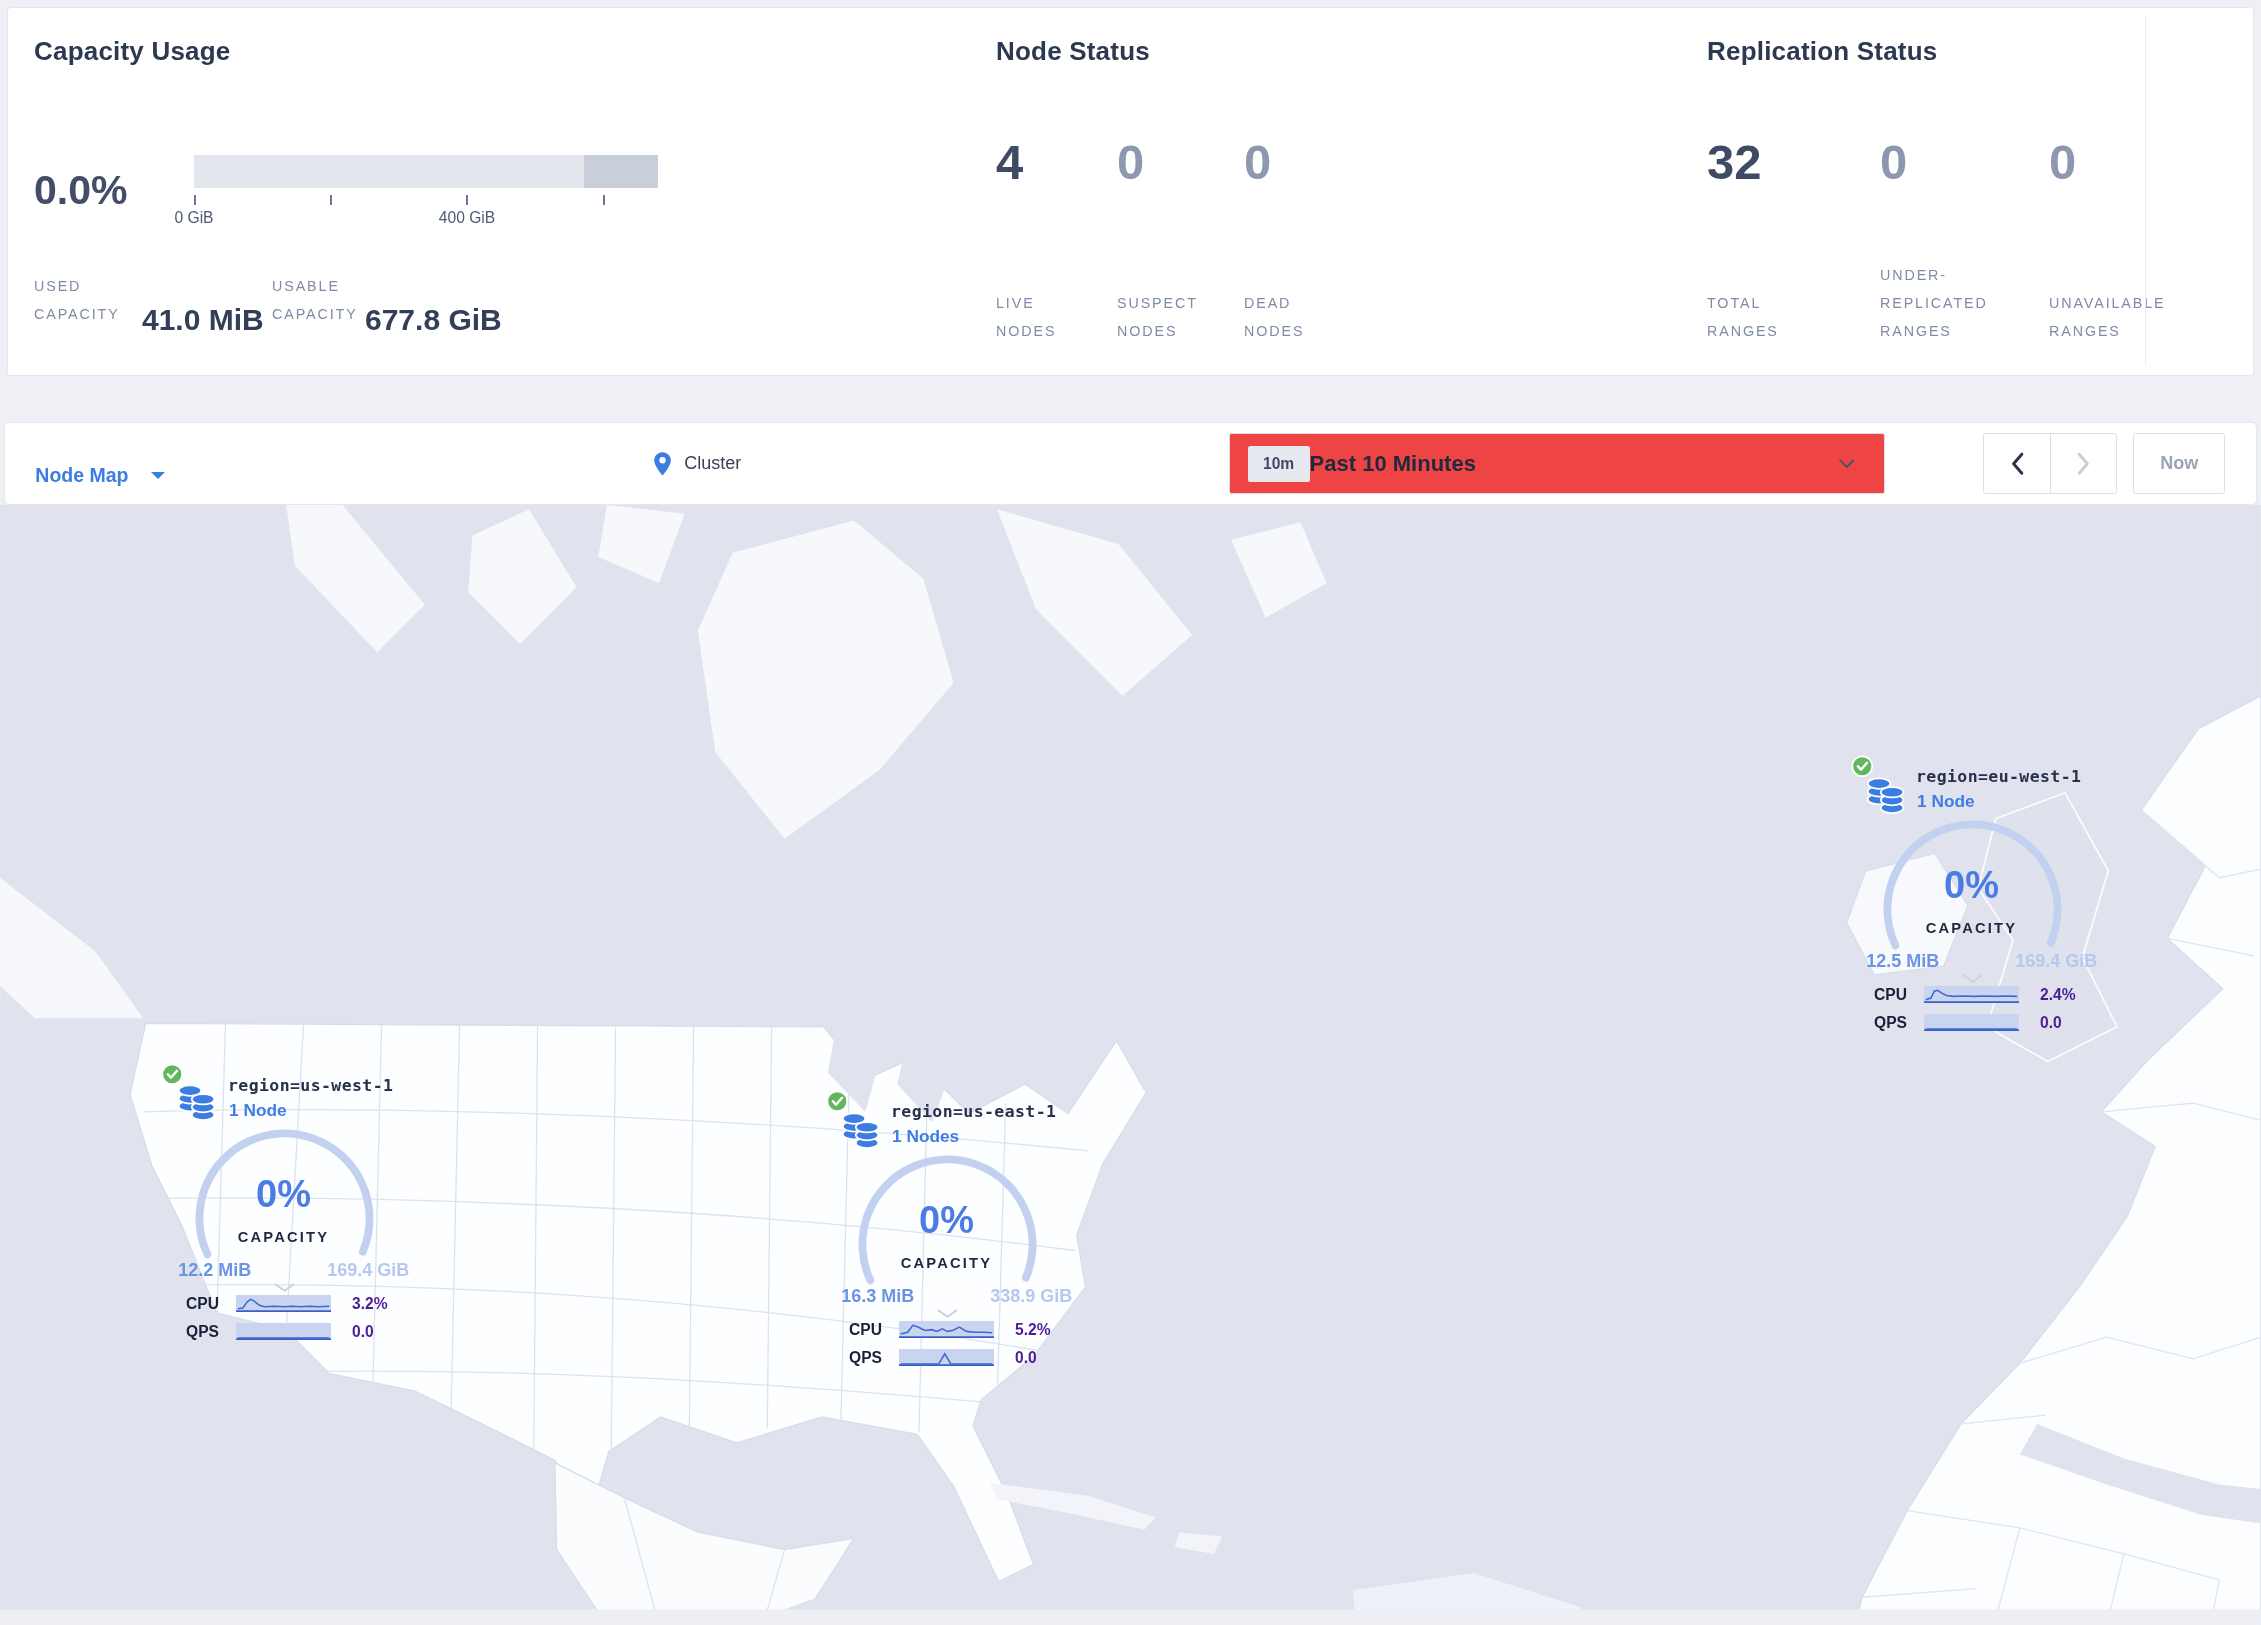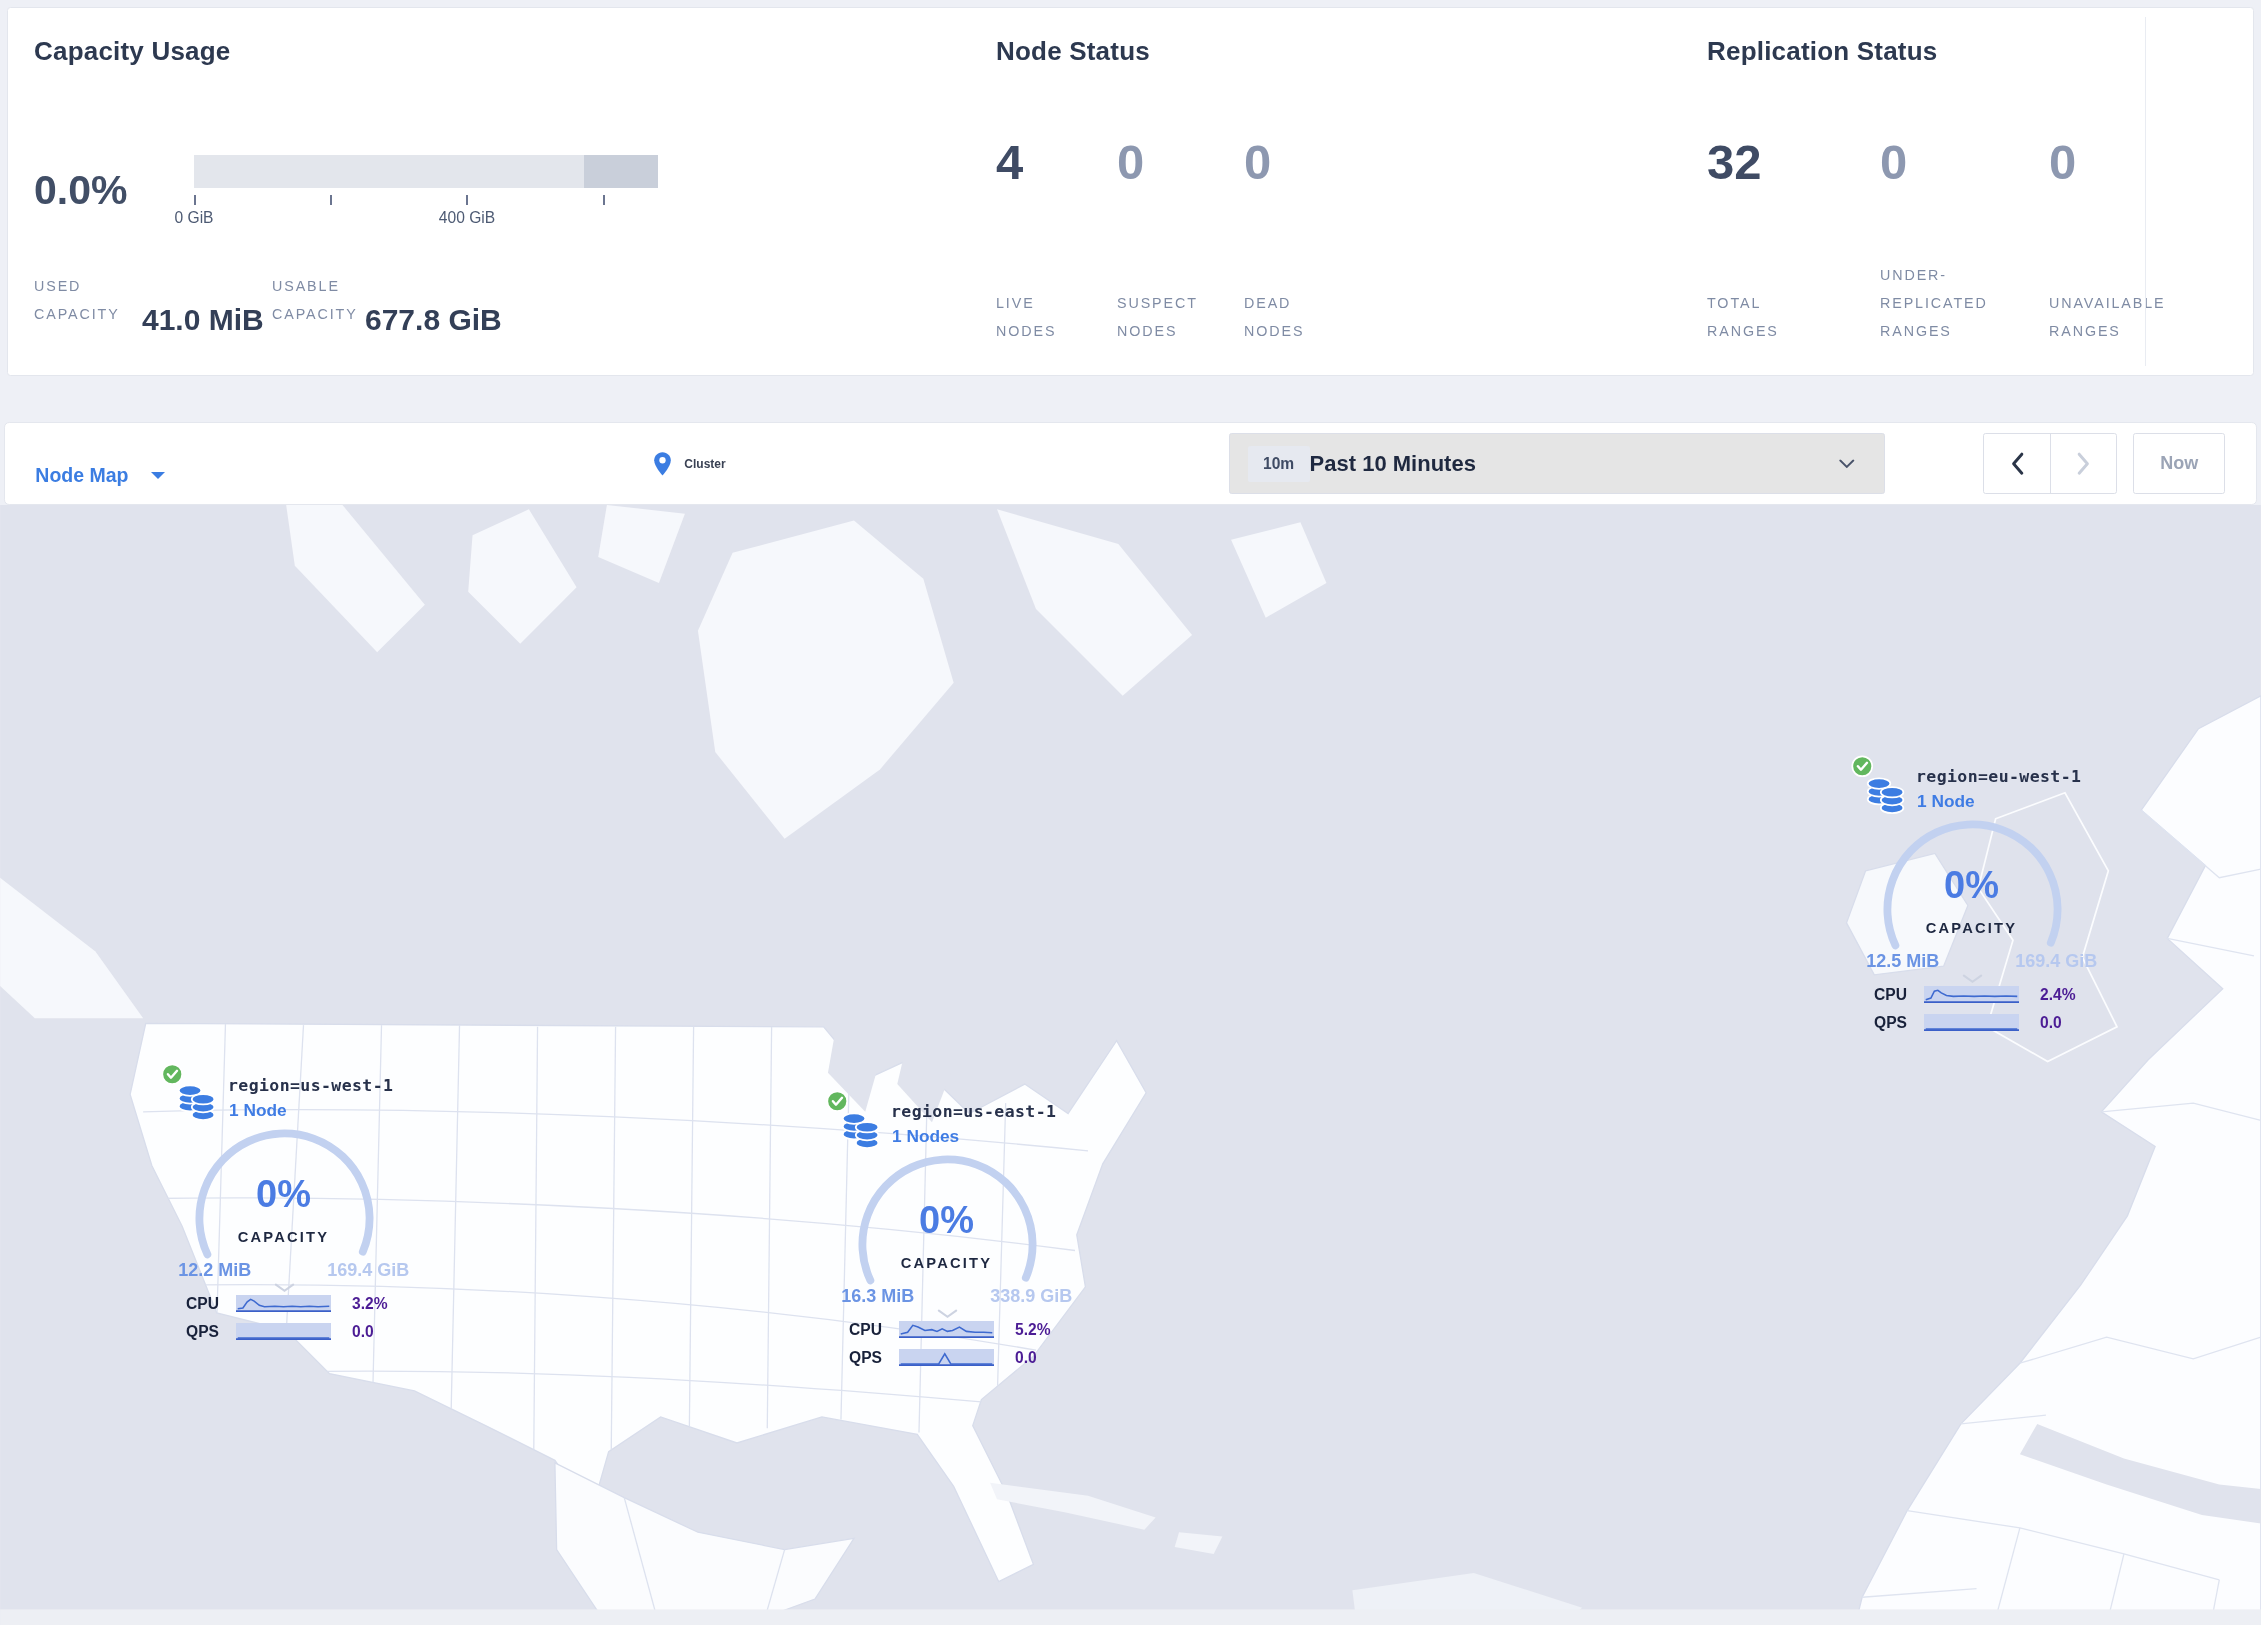--- a/index.html
+++ b/index.html
@@ -23,23 +23,23 @@
   .cap-value { font-size:30px; font-weight:700; color:#333f57; line-height:1; }
   .v-divider { width:0.9px; background:#e9ecf2; top:8.7px; bottom:8.7px; }
 
   
   .toolbar { left:4.3px; top:422px; width:2253px; height:83px; background:#ffffff;
     border:0.9px solid #e4e7ee; border-radius:5.2px; }
   .tb-item { position:absolute; top:0; height:100%; display:flex; align-items:center; gap:12px; }
   .view-label { font-size:19.5px; font-weight:600; color:#3b7de2; }
   .caret-down { width:0; height:0; border-left:7px solid transparent;
     border-right:7px solid transparent; border-top:7.8px solid #3b7de2; }
-  .crumb-label { font-size:12px; font-weight:700; color:#3a4254; }
+  .crumb-label { font-size:18px; font-weight:400; color:#3a4254; }
   .time-box { left:1224px; top:10.4px; width:656px; height:61px; border:0.9px solid #dcdfe8;
-    border-radius:2.6px; background:#e5e5e5; display:flex; align-items:center; }
+    border-radius:2.6px; background:#ef4444; display:flex; align-items:center; }
   .time-badge { margin-left:17.3px; width:62px; height:36px; background:#e6e9f0; border-radius:2.6px;
     display:flex; align-items:center; justify-content:center; font-size:15.6px; font-weight:700; color:#3f4b64; }
   .time-label { font-size:22px; font-weight:700; color:#1f2940; }
   .time-chev { position:absolute; right:29.5px; top:50%; transform:translateY(-50%); }
   .arrow-box { left:1978px; top:10.4px; width:134px; height:61px; border:0.9px solid #dcdfe8;
     border-radius:2.6px; background:#fff; display:flex; }
   .arrow-half { flex:1; display:flex; align-items:center; justify-content:center; }
   .arrow-half + .arrow-half { border-left:0.9px solid #dcdfe8; }
   .now-btn { left:2128px; top:10.4px; width:92px; height:61px; border:0.9px solid #dcdfe8;
     border-radius:2.6px; background:#fff; display:flex; align-items:center; justify-content:center;

